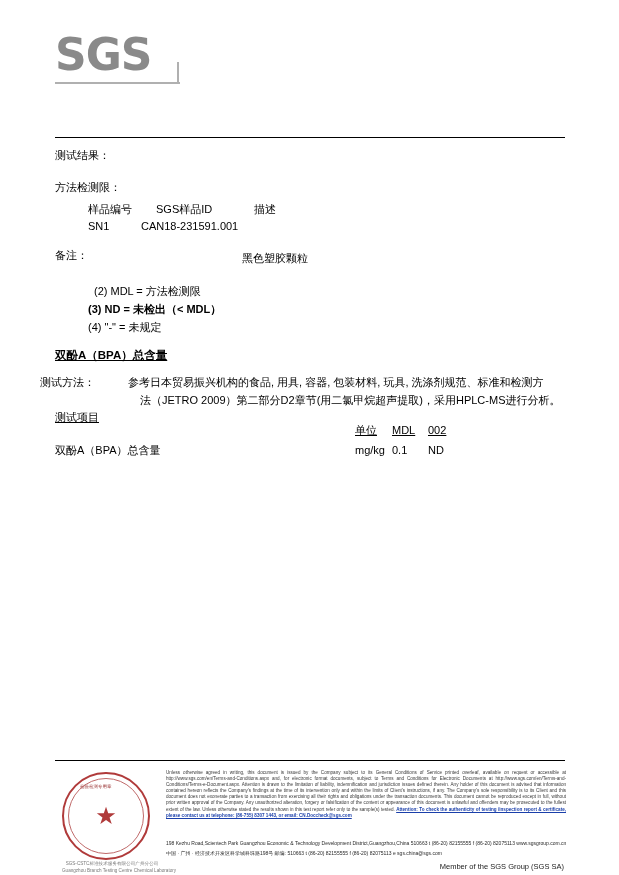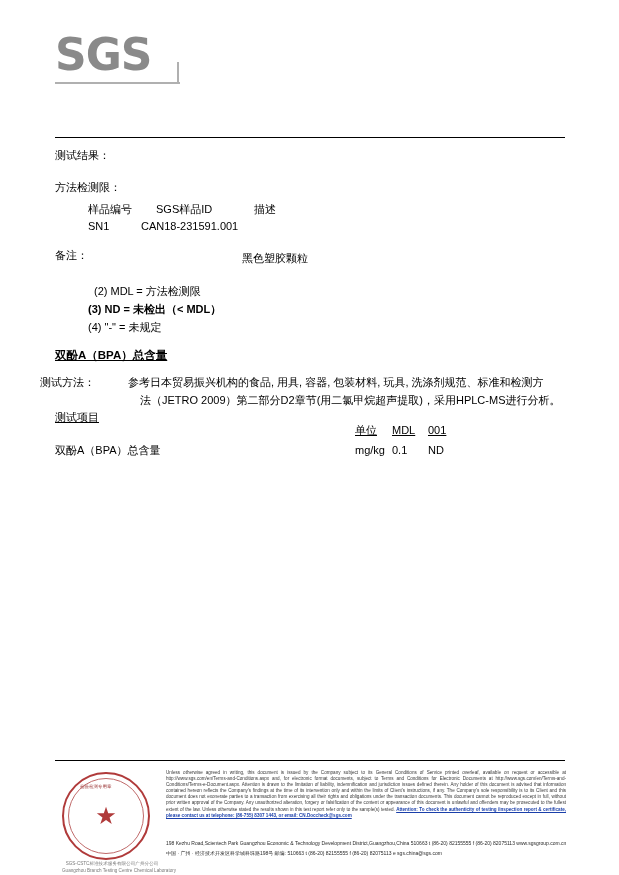--- a/index.html
+++ b/index.html
@@ -234,21 +234,21 @@
 
   <div class="sect-title" style="left:55px; top:348px;">双酚A（BPA）总含量</div>
 
   <div class="t" style="left:40px; top:375px;">测试方法：</div>
   <div class="t" style="left:128px; top:375px;">参考日本贸易振兴机构的食品, 用具, 容器, 包装材料, 玩具, 洗涤剂规范、标准和检测方</div>
   <div class="t" style="left:112px; top:393px;margin-left:28px;">法（JETRO 2009）第二部分D2章节(用二氯甲烷超声提取)，采用HPLC-MS进行分析。</div>
 
   <div class="t u" style="left:55px; top:410px;">测试项目</div>
   <div class="t u" style="left:355px; top:423px;">单位</div>
   <div class="t u" style="left:392px; top:423px;">MDL</div>
-  <div class="t u" style="left:428px; top:423px;">001</div>
+  <div class="t u" style="left:428px; top:423px;">002</div>
 
   <div class="t" style="left:55px; top:443px;">双酚A（BPA）总含量</div>
   <div class="t" style="left:355px; top:443px;">mg/kg</div>
   <div class="t" style="left:392px; top:443px;">0.1</div>
   <div class="t" style="left:428px; top:443px;">ND</div>
 
   <div class="footer-rule"></div>
 
   <div class="stamp">
     <div class="stamp-ring"></div>
@@ -260,14 +260,15 @@
   </div>
 
   <div class="legal">
     <span>Unless otherwise agreed in writing, this document is issued by the Company subject to its General Conditions of Service printed overleaf, available on request or accessible at http://www.sgs.com/en/Terms-and-Conditions.aspx and, for electronic format documents, subject to Terms and Conditions for Electronic Documents at http://www.sgs.com/en/Terms-and-Conditions/Terms-e-Document.aspx. Attention is drawn to the limitation of liability, indemnification and jurisdiction issues defined therein. Any holder of this document is advised that information contained hereon reflects the Company's findings at the time of its intervention only and within the limits of Client's instructions, if any. The Company's sole responsibility is to its Client and this document does not exonerate parties to a transaction from exercising all their rights and obligations under the transaction documents. This document cannot be reproduced except in full, without prior written approval of the Company. Any unauthorized alteration, forgery or falsification of the content or appearance of this document is unlawful and offenders may be prosecuted to the fullest extent of the law. Unless otherwise stated the results shown in this test report refer only to the sample(s) tested.</span>
     <span class="blue">Attention: To check the authenticity of testing /inspection report &amp; certificate, please contact us at telephone: (86-755) 8307 1443, or email: CN.Doccheck@sgs.com</span>
   </div>
 
   <div class="addr" style="top:840px;">198 Kezhu Road,Scientech Park Guangzhou Economic &amp; Technology Development District,Guangzhou,China  510663    t  (86-20) 82155555    f  (86-20) 82075113    www.sgsgroup.com.cn</div>
   <div class="addr" style="top:850px;">中国 · 广州 · 经济技术开发区科学城科珠路198号                                      邮编: 510663    t  (86-20) 82155555    f  (86-20) 82075113    e  sgs.china@sgs.com</div>
 
+  <div class="member">Member of the SGS Group (SGS SA)</div>
 
 </div>
 
 </body></html>

